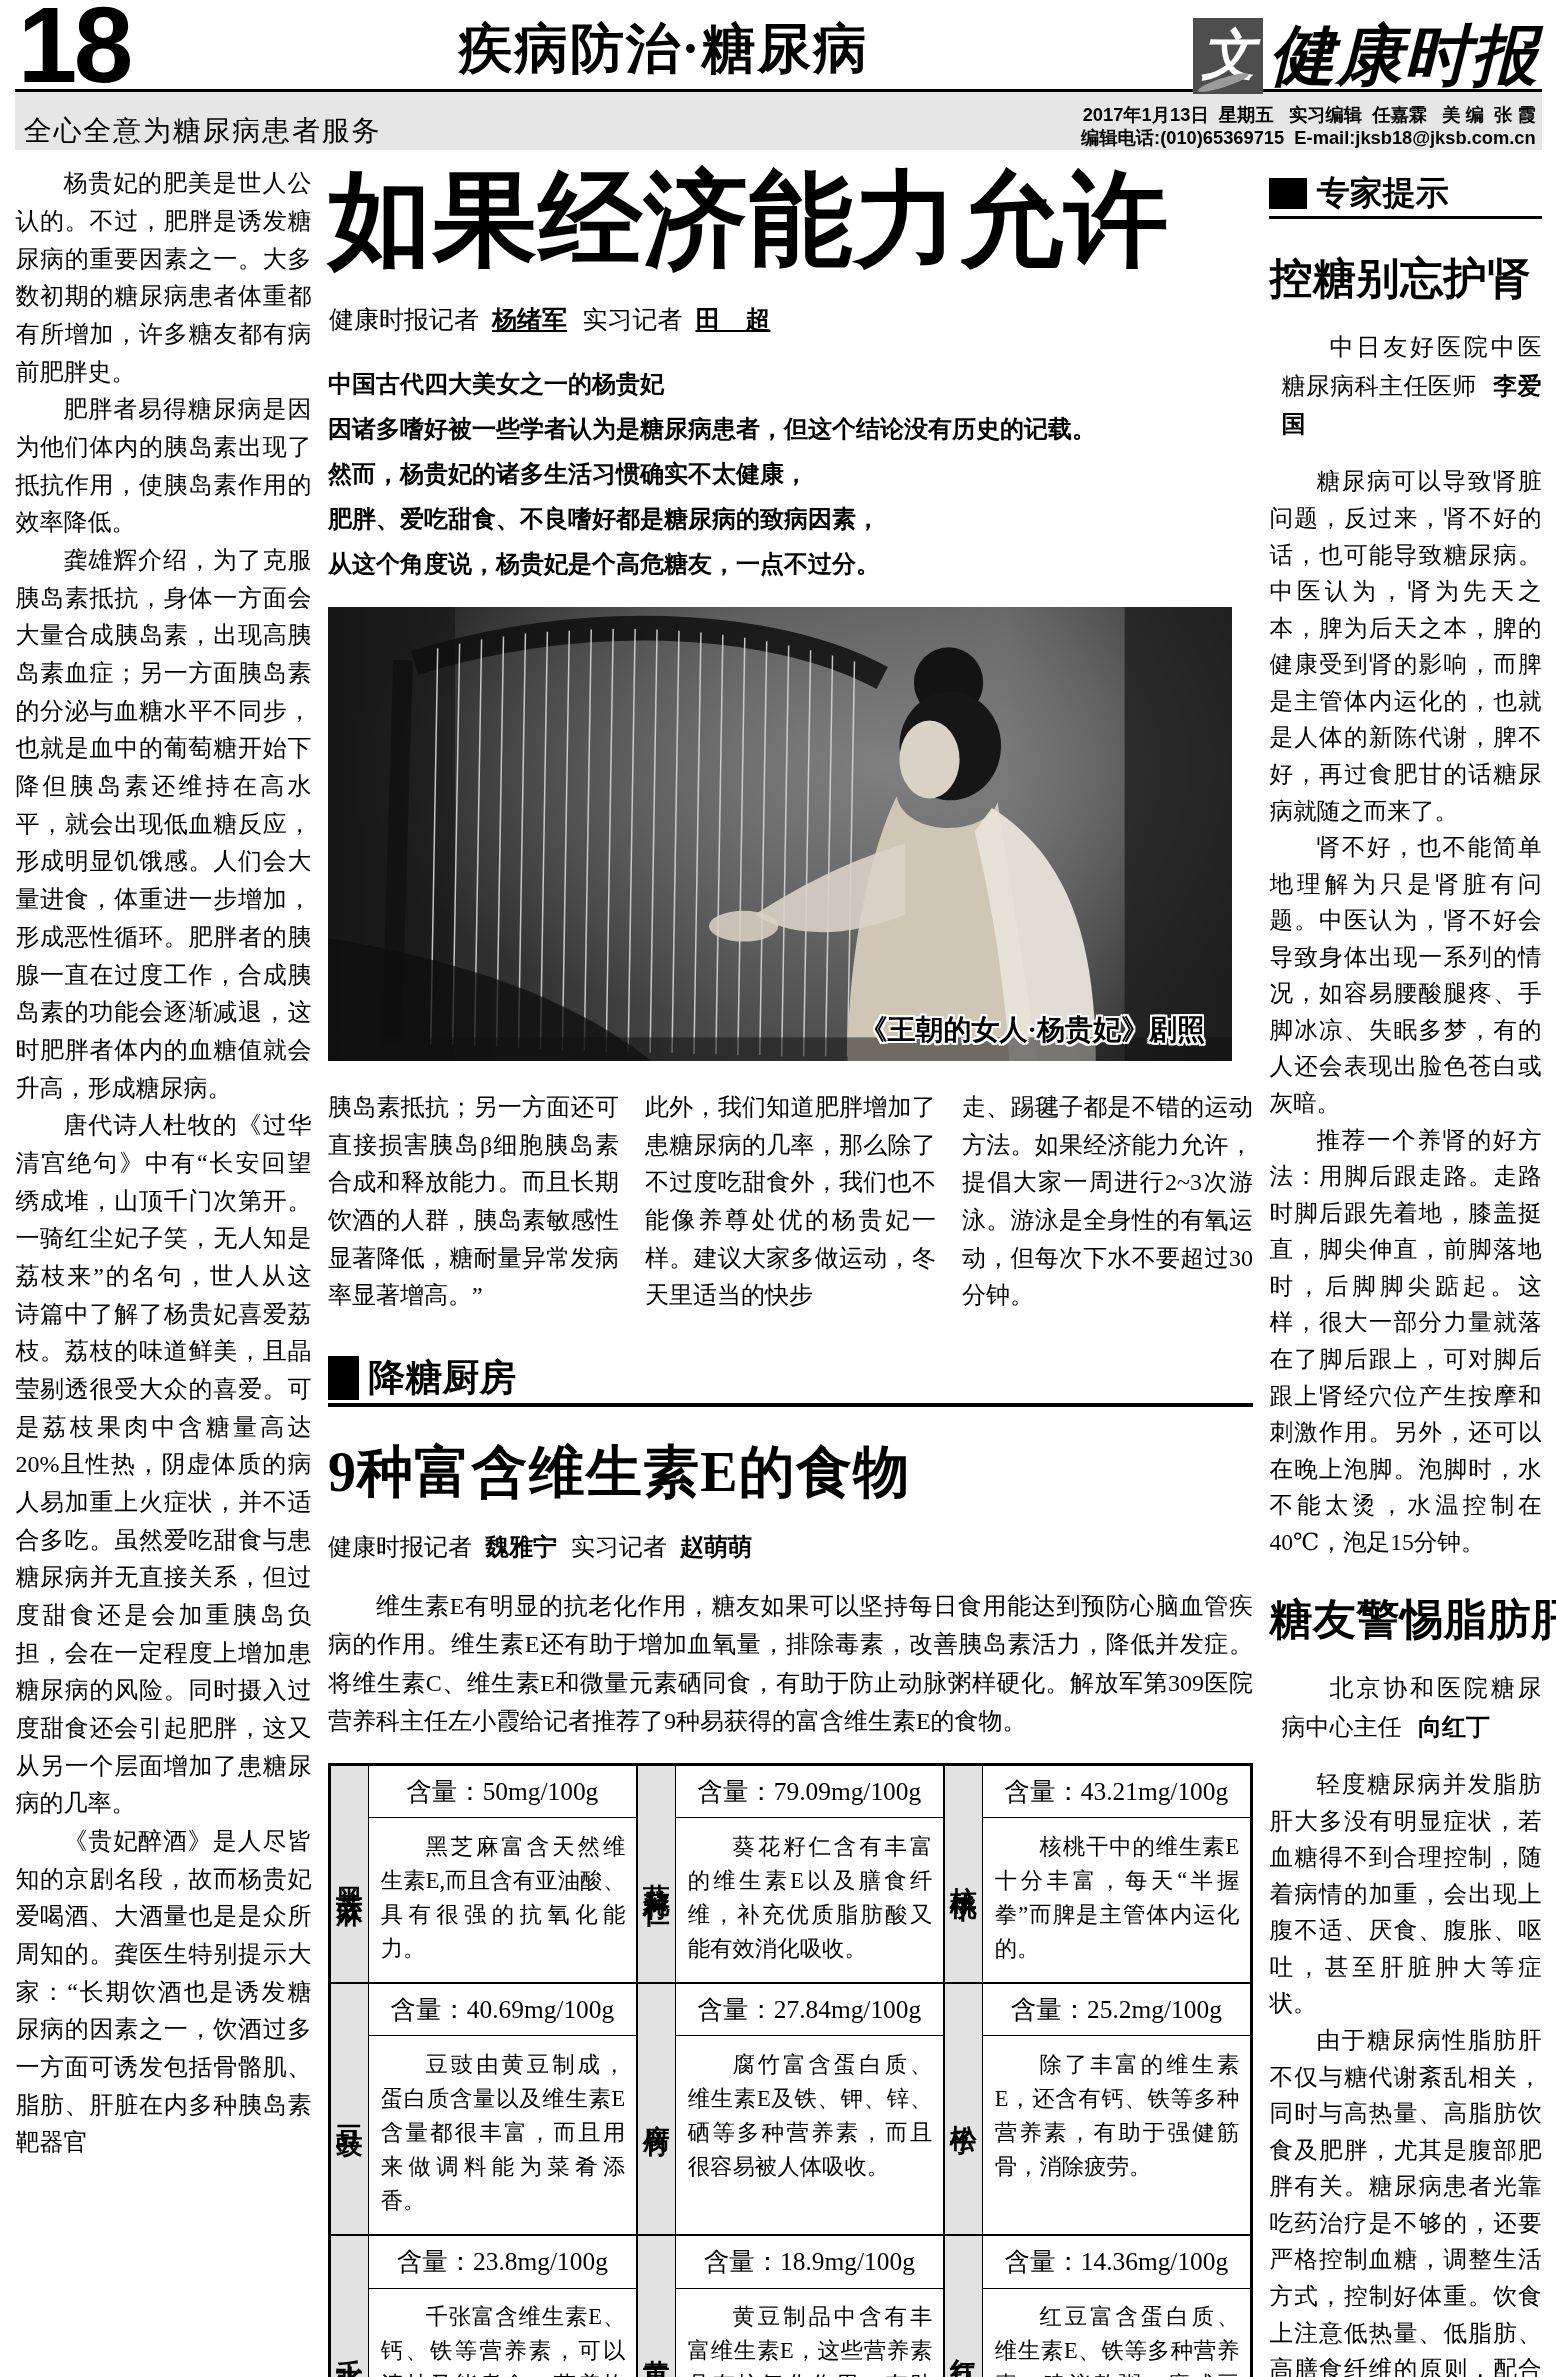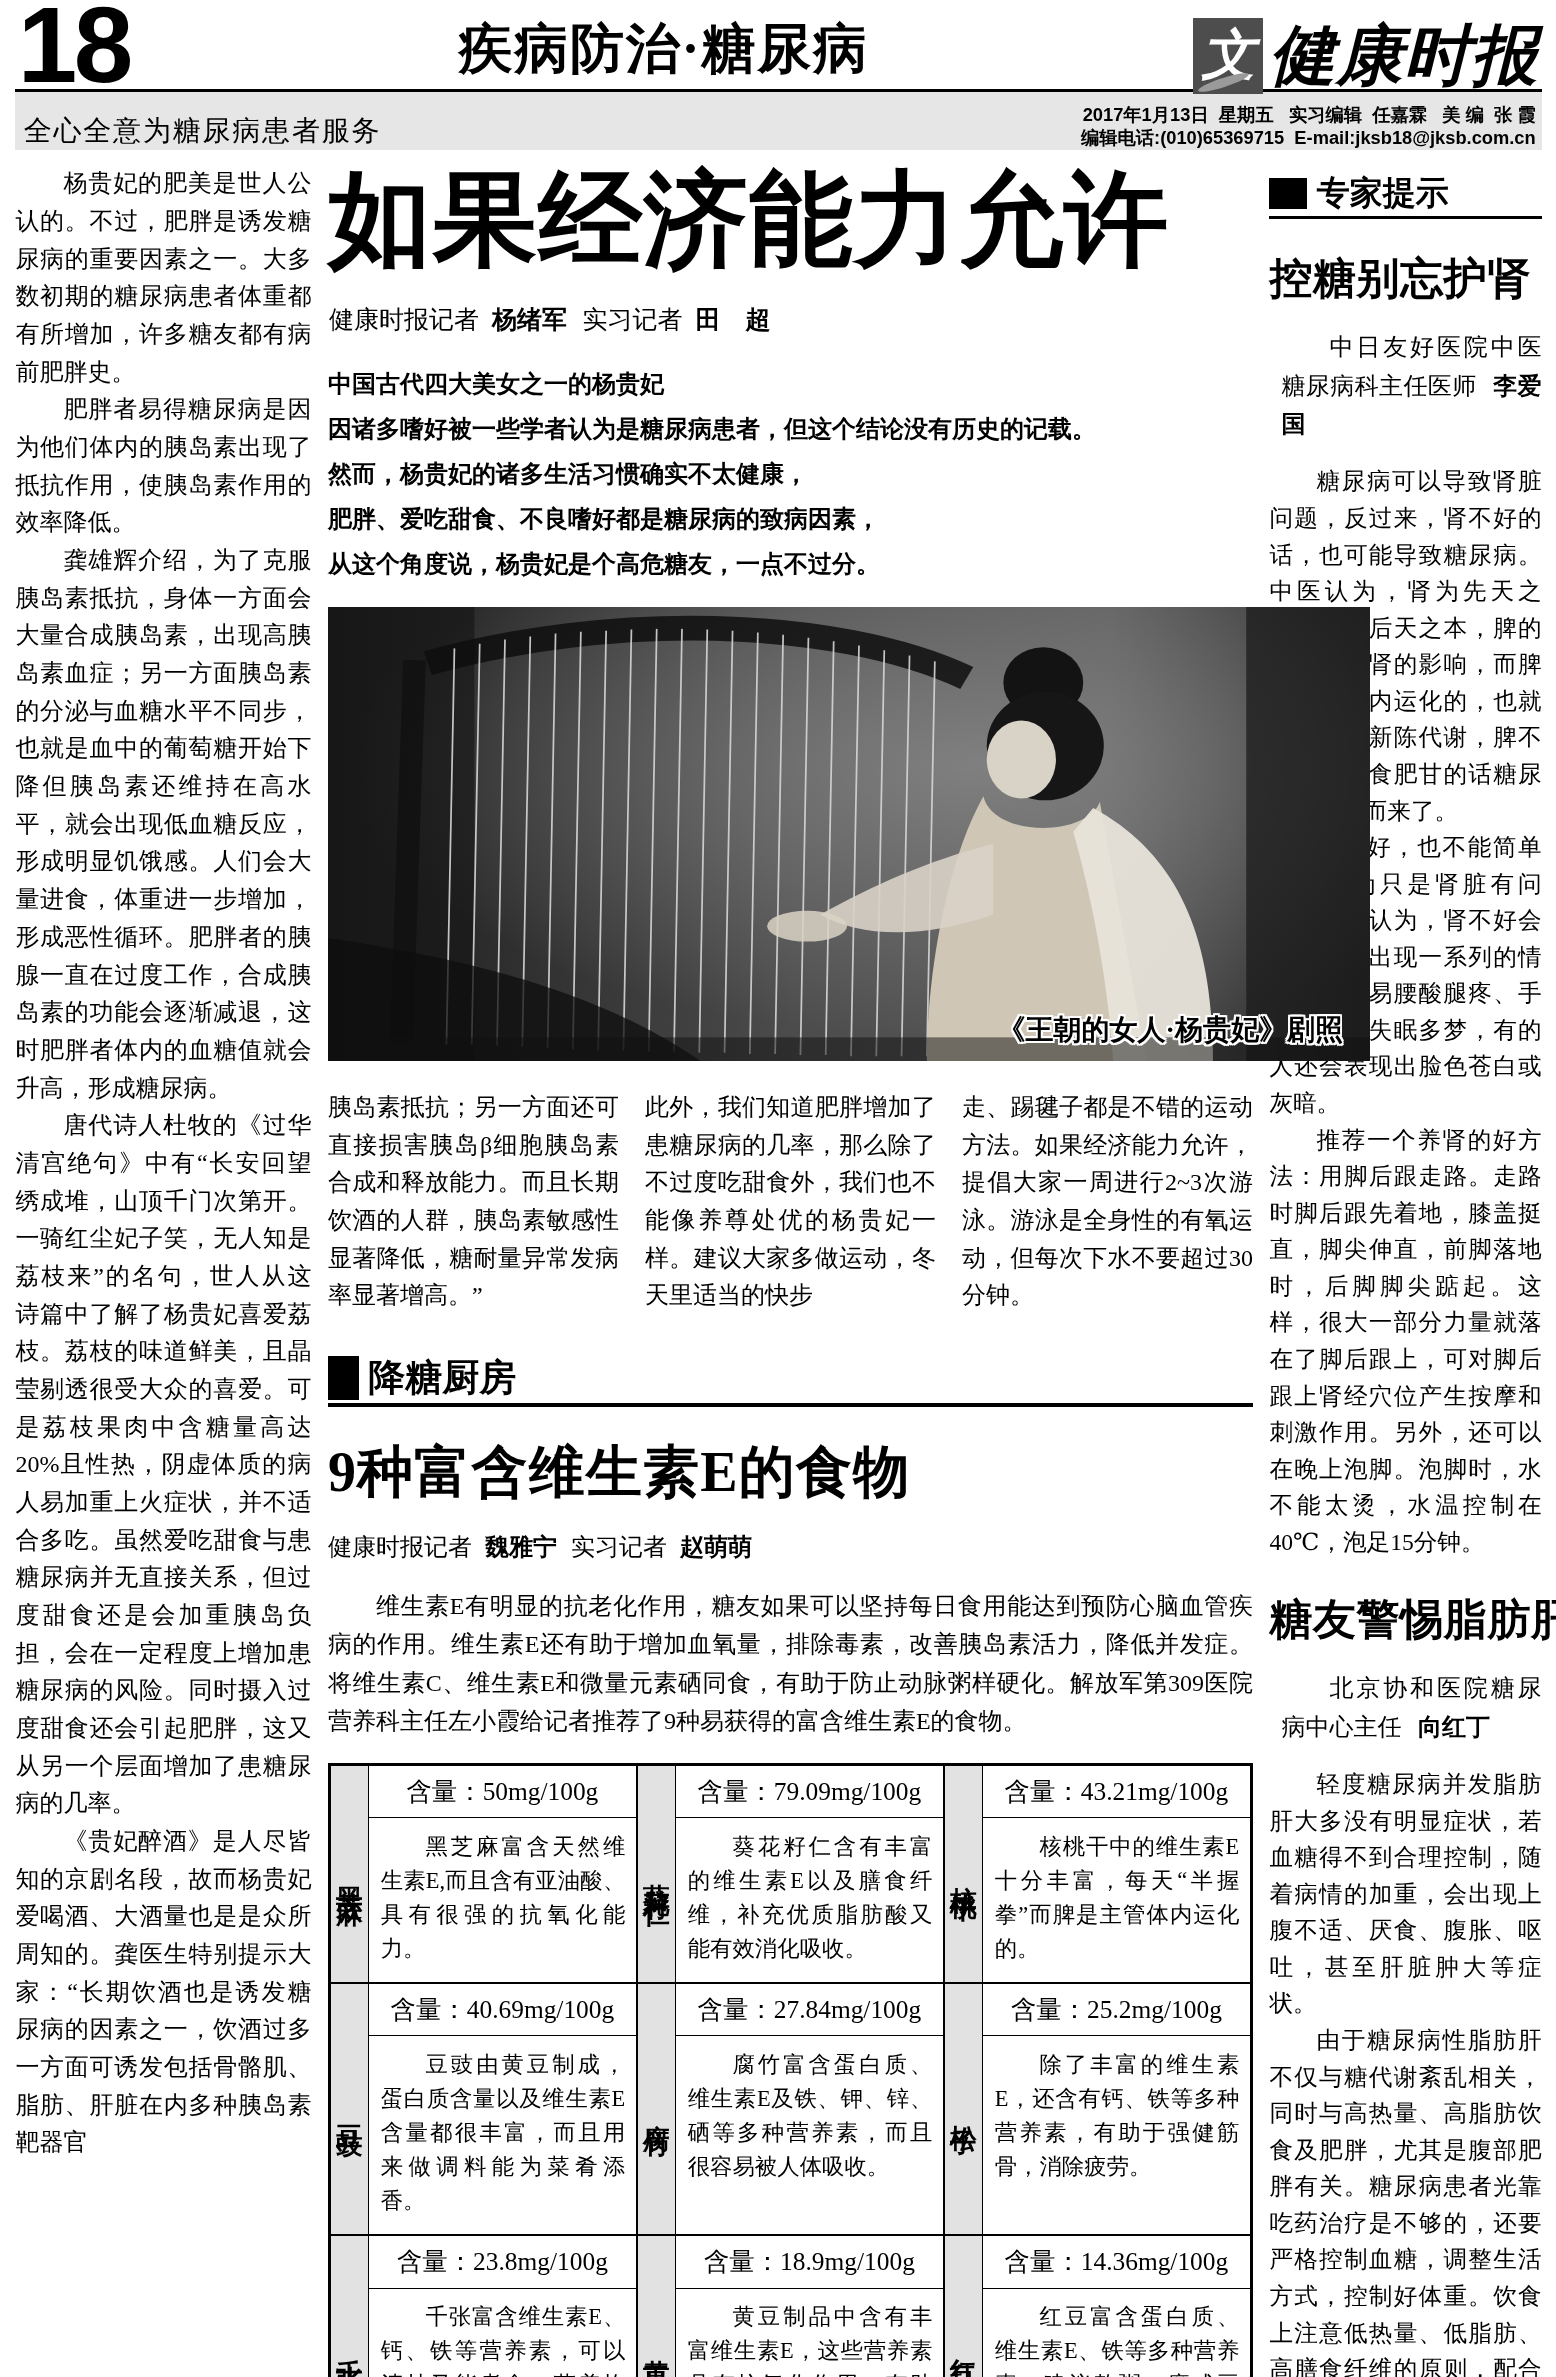--- a/index.html
+++ b/index.html
@@ -25,25 +25,25 @@
   .content { display: flex; gap: 16.5px; margin-top: 15.4px; }
   .col-left { width: 296px; flex: none; }
   .col-center { width: 925px; flex: none; }
   .col-right { flex: 1; min-width: 0; }
 
   .body-text p { margin: 0; text-indent: 2em; text-align: justify; font-size: 24px; line-height: 1.57; }
 
   
   .main-headline { font-size: 104px; font-weight: 900; letter-spacing: 1.2px; line-height: 1.05; margin: 8.3px 0 28px 0; white-space: nowrap; }
   .byline { font-size: 25px; margin: 0 0 25px 1.2px; }
-  .byline b { font-family: "Liberation Sans", sans-serif; margin: 0 15.4px 0 13px; }
+  .byline b { font-family: "Liberation Sans", sans-serif; margin: 0 15.4px 0 13px; text-decoration: underline; }
   .intro { font-family: "Liberation Sans", sans-serif; font-weight: 700; font-size: 24px; line-height: 1.88; margin-bottom: 21px; }
   .intro div { white-space: nowrap; }
 
-  .photo-wrap { position: relative; width: 1042px; height: 454px; background: #333; }
+  .photo-wrap { position: relative; width: 904px; height: 454px; background: #333; }
   .photo-wrap svg { display: block; width: 100%; height: 100%; }
   .photo-caption { position: absolute; right: 27px; bottom: 11.8px; font-size: 28px; font-weight: 700; color: #000;
      text-shadow: -1.8px -1.8px 0 #fff, 1.8px -1.8px 0 #fff, -1.8px 1.8px 0 #fff, 1.8px 1.8px 0 #fff, 0 -1.8px 0 #fff, 0 1.8px 0 #fff, -1.8px 0 0 #fff, 1.8px 0 0 #fff; }
 
   .mid-cols { display: flex; gap: 26px; margin-top: 28px; }
   .mid-col { flex: 1; font-size: 24px; line-height: 1.57; text-align: justify; }
 
   
   .section-bar { display: flex; align-items: center; font-family: "Liberation Sans", sans-serif; font-weight: 700; border-bottom: 4.1px solid #000; padding-bottom: 0; }
   .blk-sq { display: inline-block; background: #000; margin-right: 9.4px; }

